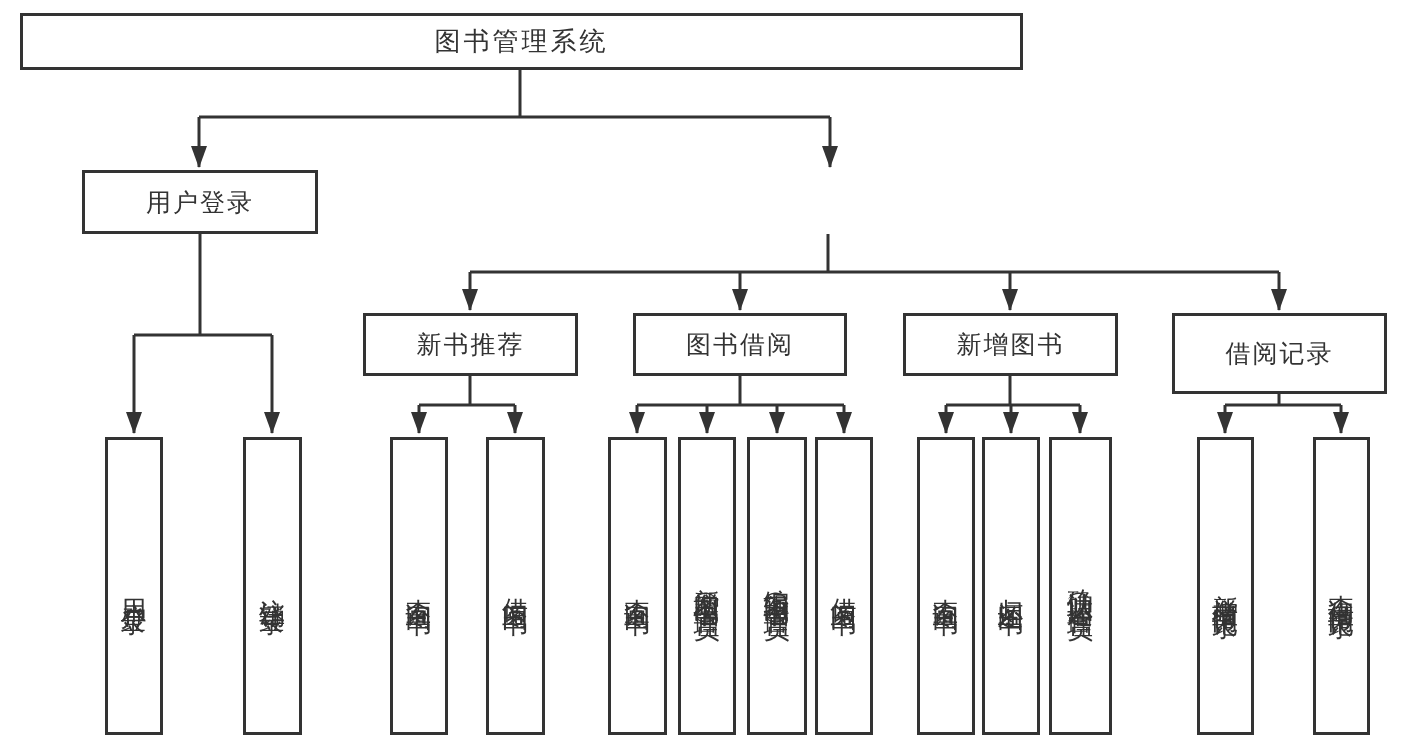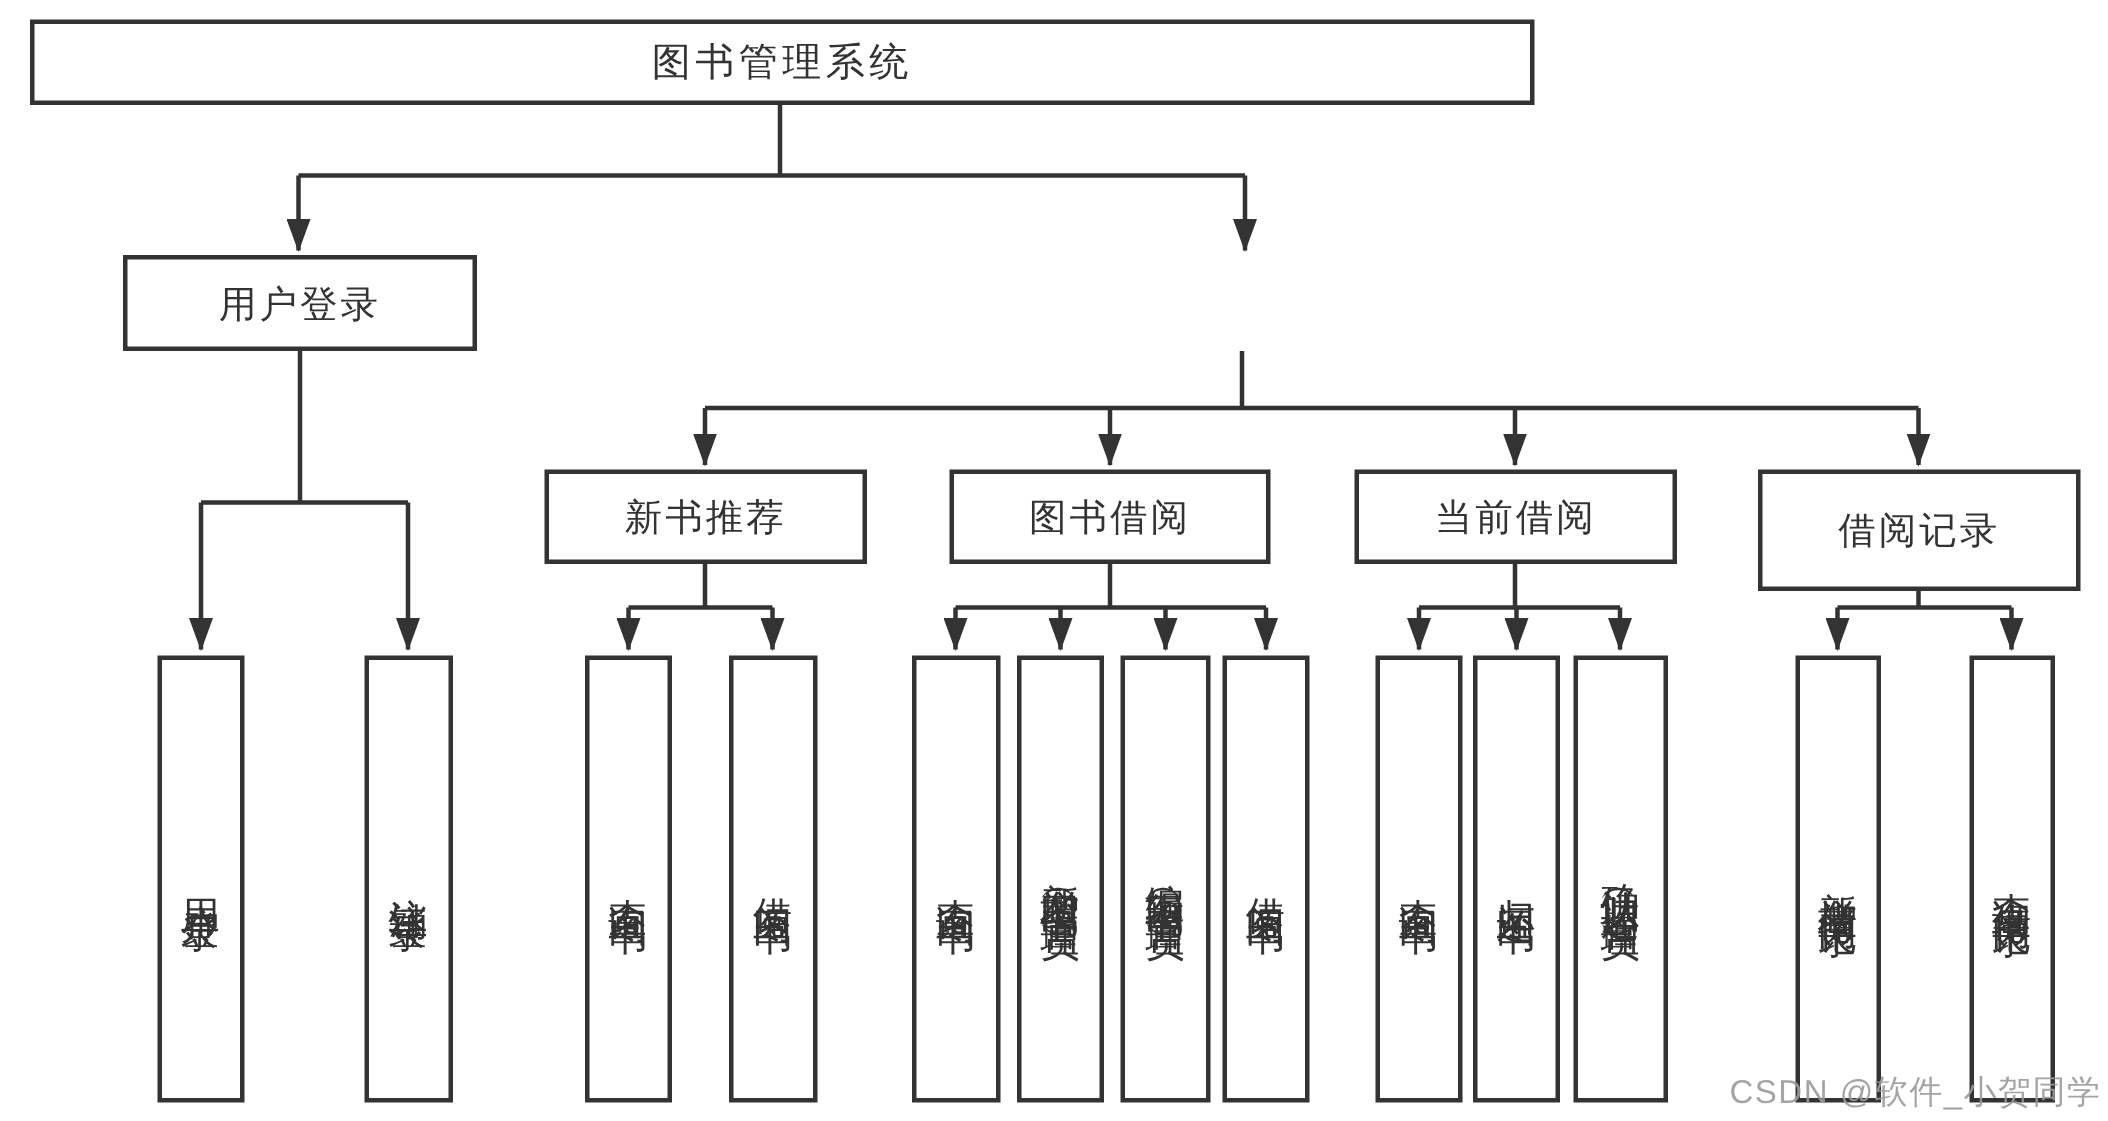--- a/index.html
+++ b/index.html
@@ -91,21 +91,21 @@
     <span>用户登录</span>
   </div>
 
   <div class="node hnode" style="left:363px;top:313px;width:215px;height:63px">
     <span>新书推荐</span>
   </div>
   <div class="node hnode" style="left:633px;top:313px;width:214px;height:63px">
     <span>图书借阅</span>
   </div>
   <div class="node hnode" style="left:903px;top:313px;width:215px;height:63px">
-    <span>当前借阅</span>
+    <span>新增图书</span>
   </div>
   <div class="node hnode" style="left:1172px;top:313px;width:215px;height:81px">
     <span>借阅记录</span>
   </div>
 
   <div class="node leaf" style="left:105px;top:437px;width:58px;height:298px">
     <span>用户登录</span>
   </div>
   <div class="node leaf" style="left:243px;top:437px;width:59px;height:298px">
     <span>注销登录</span>
@@ -141,14 +141,13 @@
     <span>确认归还（管理员）</span>
   </div>
 
   <div class="node leaf" style="left:1197px;top:437px;width:57px;height:298px">
     <span>新增借阅记录</span>
   </div>
   <div class="node leaf" style="left:1313px;top:437px;width:57px;height:298px">
     <span>查询借阅记录</span>
   </div>
 
-  <div class="watermark">CSDN @软件_小贺同学</div>
 </div>
 
 </body></html>

